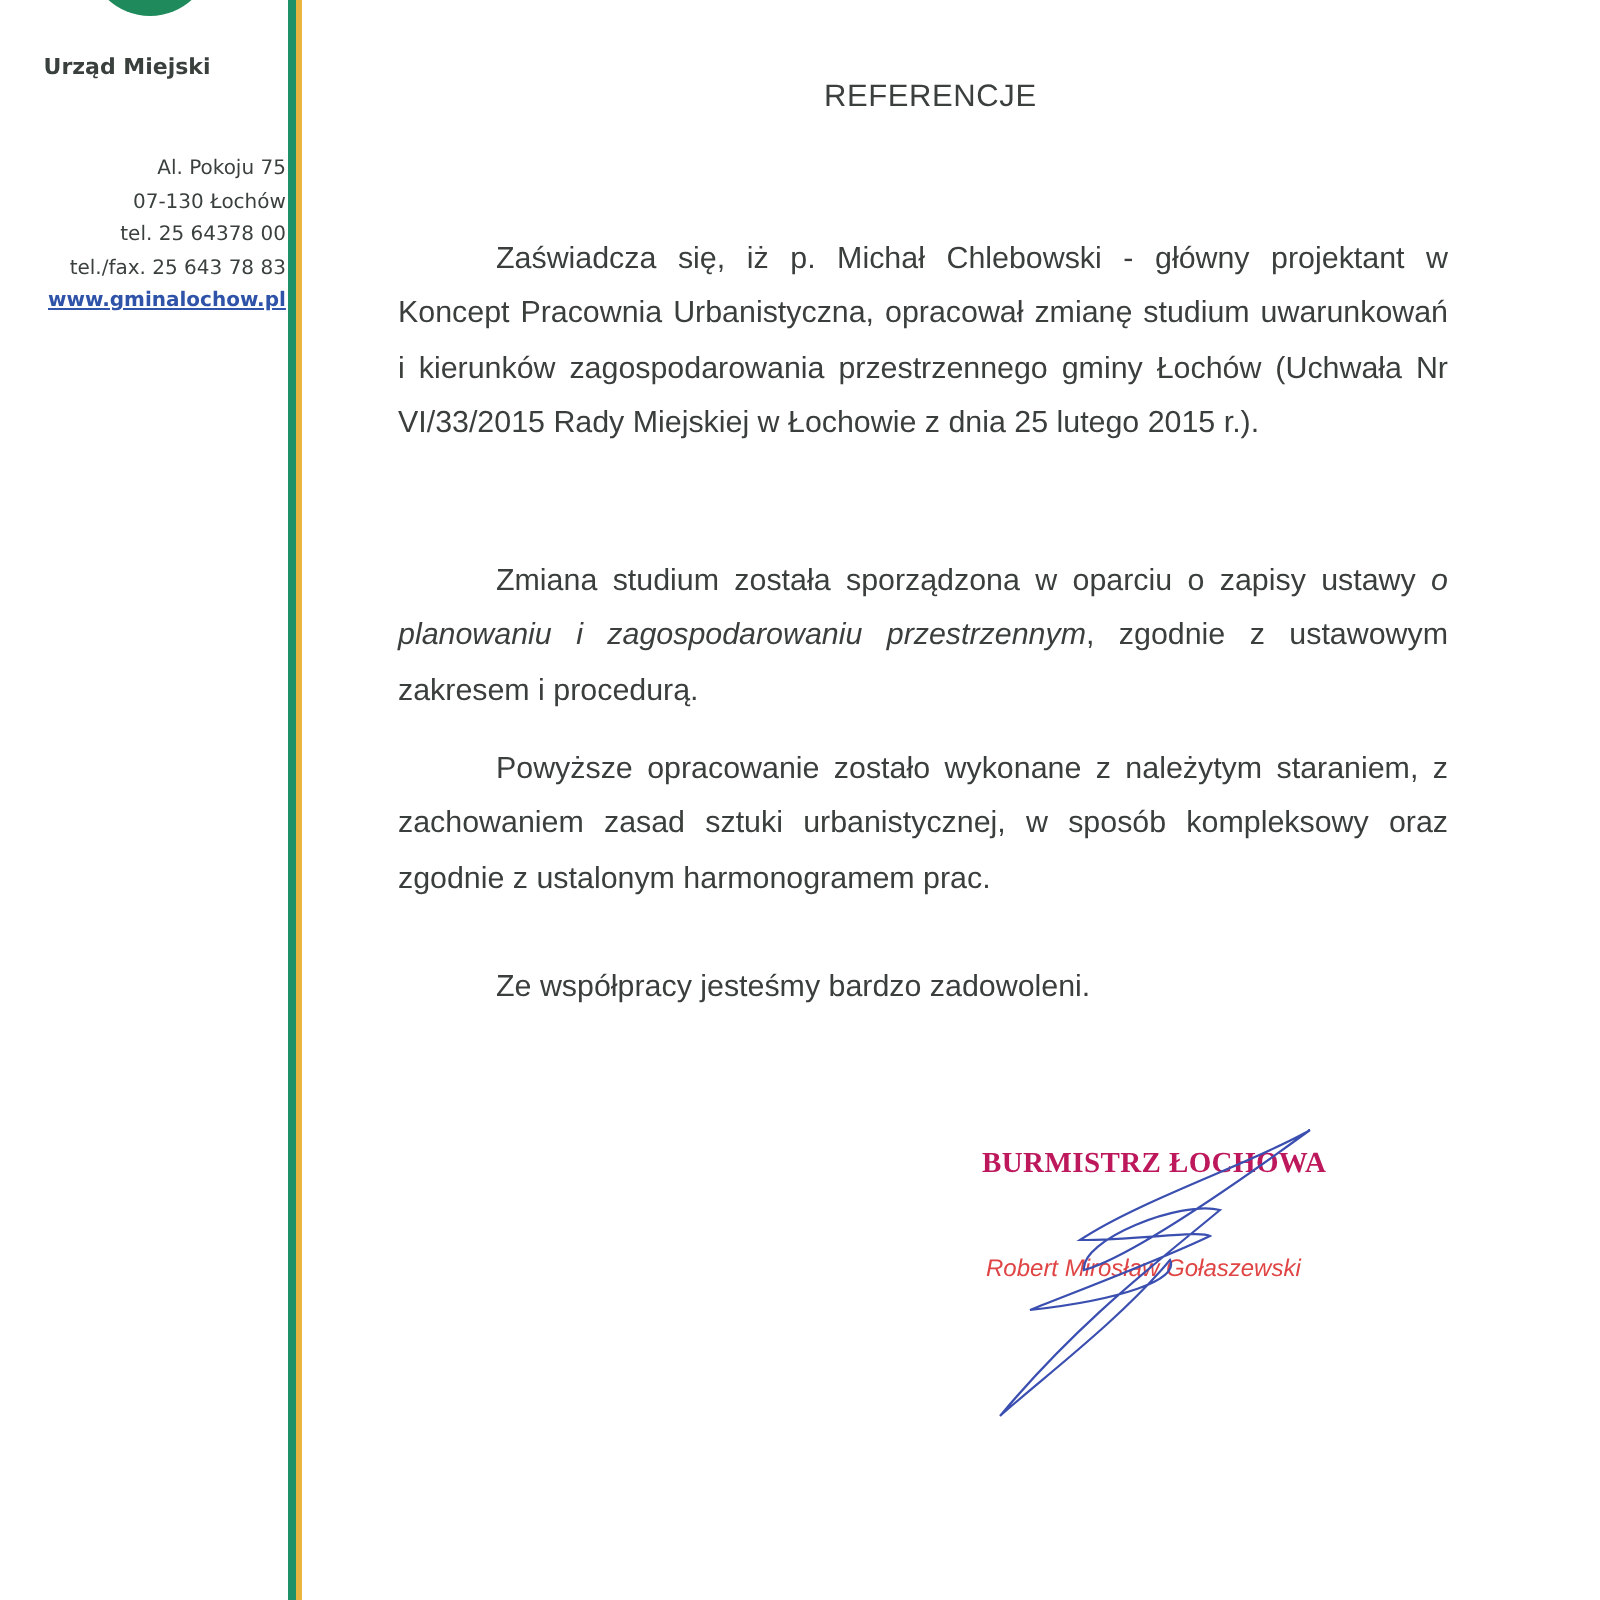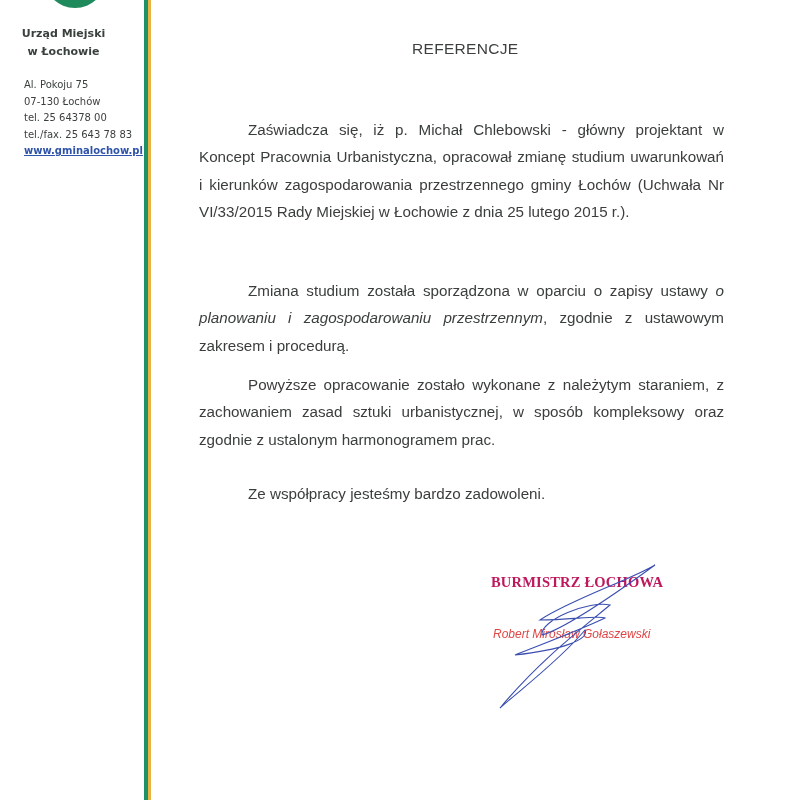--- a/index.html
+++ b/index.html
@@ -12,21 +12,21 @@
     border-radius: 50%; background: #1f8a5c;
   }
   .stripe-green { position: absolute; left: 144px; top: 0; width: 4px; height: 800px; background: #1e9168; }
   .stripe-yellow { position: absolute; left: 148px; top: 0; width: 3px; height: 800px; background: #e9b43f; }
   .org {
     position: absolute; left: 0; top: 25px; width: 127px; text-align: center;
     font-family: "DejaVu Sans", sans-serif; font-weight: bold; font-size: 11px; line-height: 18px; color: #3a403c;
   }
   .address {
     position: absolute; left: 24px; top: 77px; font-family: "DejaVu Sans", sans-serif;
-    font-size: 10px; line-height: 16.5px; color: #3a403c;
+    font-size: 10px; line-height: 16.5px; color: #3a403c; text-align: right;
   }
   .address a { color: #2e53a8; text-decoration: underline; font-weight: bold; }
   .title {
     position: absolute; left: 384px; top: 40px; font-weight: normal; font-size: 15.5px; letter-spacing: 0.3px; color: #3b403d; margin-left: 28px;
   }
   .para {
     position: absolute; left: 199px; width: 525px; font-size: 15.2px; line-height: 27.3px;
     text-align: justify; text-indent: 49px; color: #3a3f3c;
   }
   .para i { font-style: italic; }
@@ -45,21 +45,20 @@
 </style>
 </head>
 <body>
 
 <div class="logo"></div>
 <div class="stripe-green"></div>
 <div class="stripe-yellow"></div>
 
 <div class="org">
   <div>Urząd Miejski</div>
-  <div>w Łochowie</div>
 </div>
 
 <div class="address">
   <div>Al. Pokoju 75</div>
   <div>07-130 Łochów</div>
   <div>tel. 25 64378 00</div>
   <div>tel./fax. 25 643 78 83</div>
   <div><a>www.gminalochow.pl</a></div>
 </div>
 

